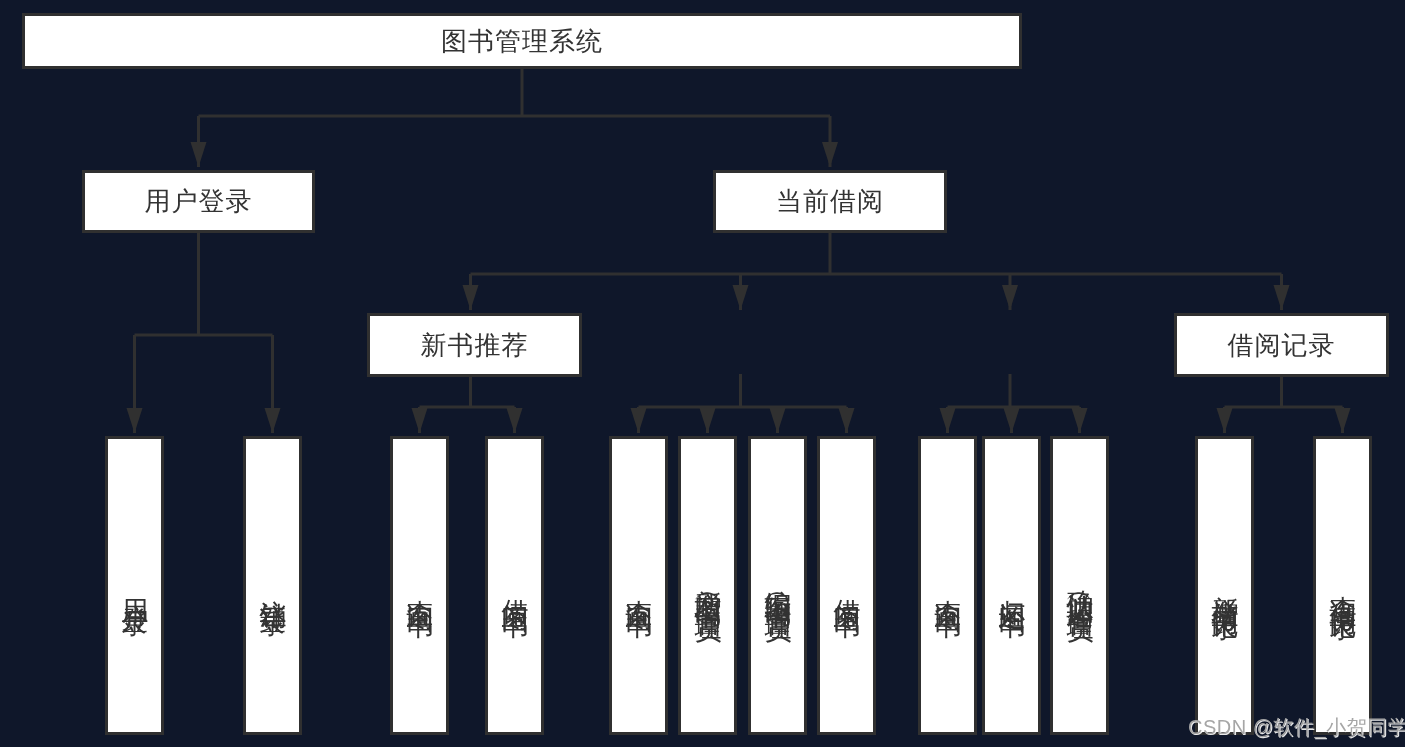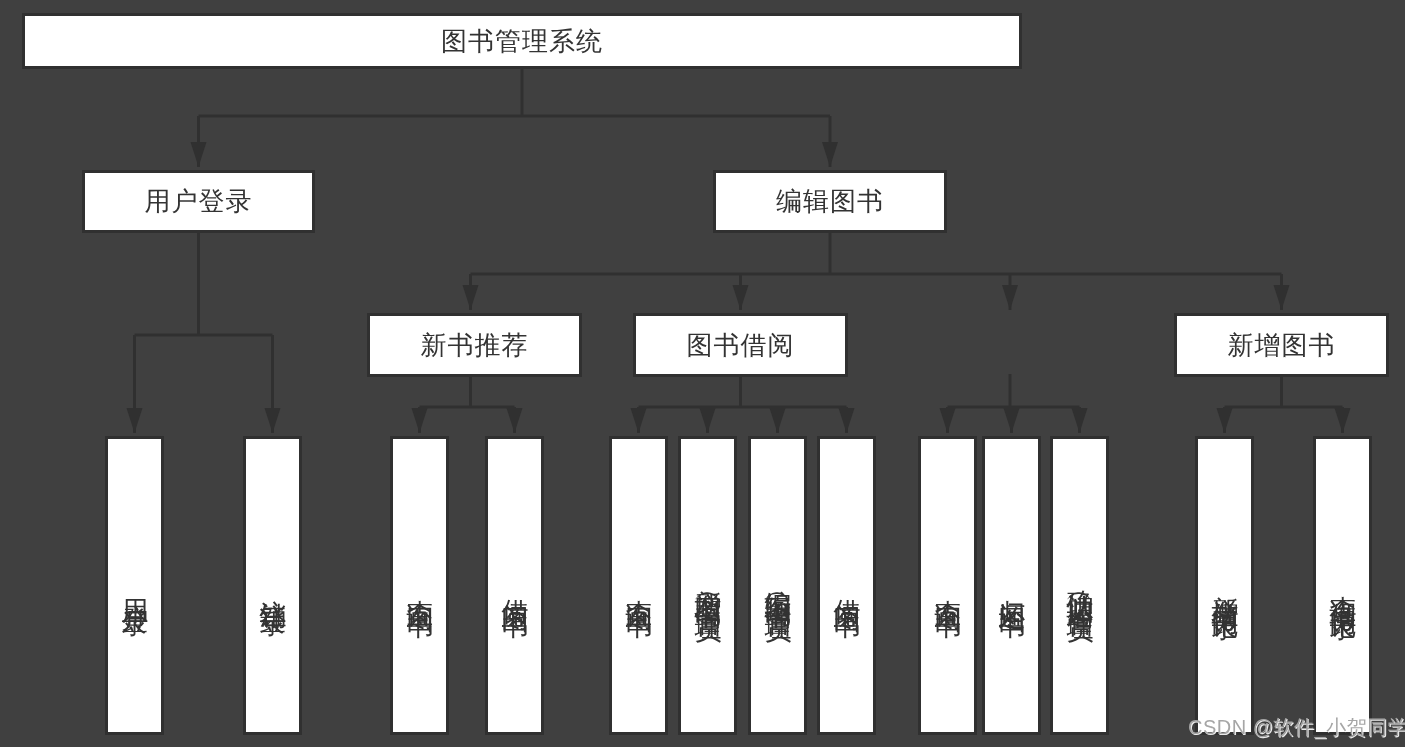--- a/index.html
+++ b/index.html
@@ -1,20 +1,20 @@
 <!DOCTYPE html>
 <html><head>
 <meta charset="utf-8">
 <style>
   html, body { margin: 0; padding: 0; background: #ffffff; }
   .canvas {
     position: relative;
     width: 1405px;
     height: 747px;
-    background: #404040;
+    background: #0f172a;
     font-family: "Liberation Sans", "DejaVu Sans", sans-serif;
     overflow: hidden;
   }
   .connectors {
     position: absolute;
     left: 0; top: 0;
     width: 1405px; height: 747px;
   }
   .node {
     position: absolute;
@@ -88,25 +88,24 @@
     <line x1="947.5" y1="407" x2="947.5" y2="433" stroke="#303030" stroke-width="3" marker-end="url(#arrowhead)"></line>
     <line x1="1011.5" y1="407" x2="1011.5" y2="433" stroke="#303030" stroke-width="3" marker-end="url(#arrowhead)"></line>
     <line x1="1079.5" y1="407" x2="1079.5" y2="433" stroke="#303030" stroke-width="3" marker-end="url(#arrowhead)"></line>
     <line x1="1224.5" y1="407" x2="1224.5" y2="433" stroke="#303030" stroke-width="3" marker-end="url(#arrowhead)"></line>
     <line x1="1342.5" y1="407" x2="1342.5" y2="433" stroke="#303030" stroke-width="3" marker-end="url(#arrowhead)"></line>
   </svg>
 
   <div class="node h-node" style="left:22px; top:13px; width:1000px; height:56px">图书管理系统</div>
 
   <div class="node h-node" style="left:82px; top:170px; width:233px; height:63px">用户登录</div>
-  <div class="node h-node" style="left:713px; top:170px; width:234px; height:63px">编辑图书</div>
+  <div class="node h-node" style="left:713px; top:170px; width:234px; height:63px">当前借阅</div>
 
   <div class="node h-node" style="left:367px; top:313px; width:215px; height:64px">新书推荐</div>
-  <div class="node h-node" style="left:633px; top:313px; width:215px; height:64px">图书借阅</div>
-  <div class="node h-node" style="left:1174px; top:313px; width:215px; height:64px">新增图书</div>
+  <div class="node h-node" style="left:1174px; top:313px; width:215px; height:64px">借阅记录</div>
 
   <div class="node leaf" style="left:105px">
     <span class="vtext">用户登录</span>
   </div>
   <div class="node leaf" style="left:243px">
     <span class="vtext">注销登录</span>
   </div>
 
   <div class="node leaf" style="left:390px">
     <span class="vtext">查询图书</span>

